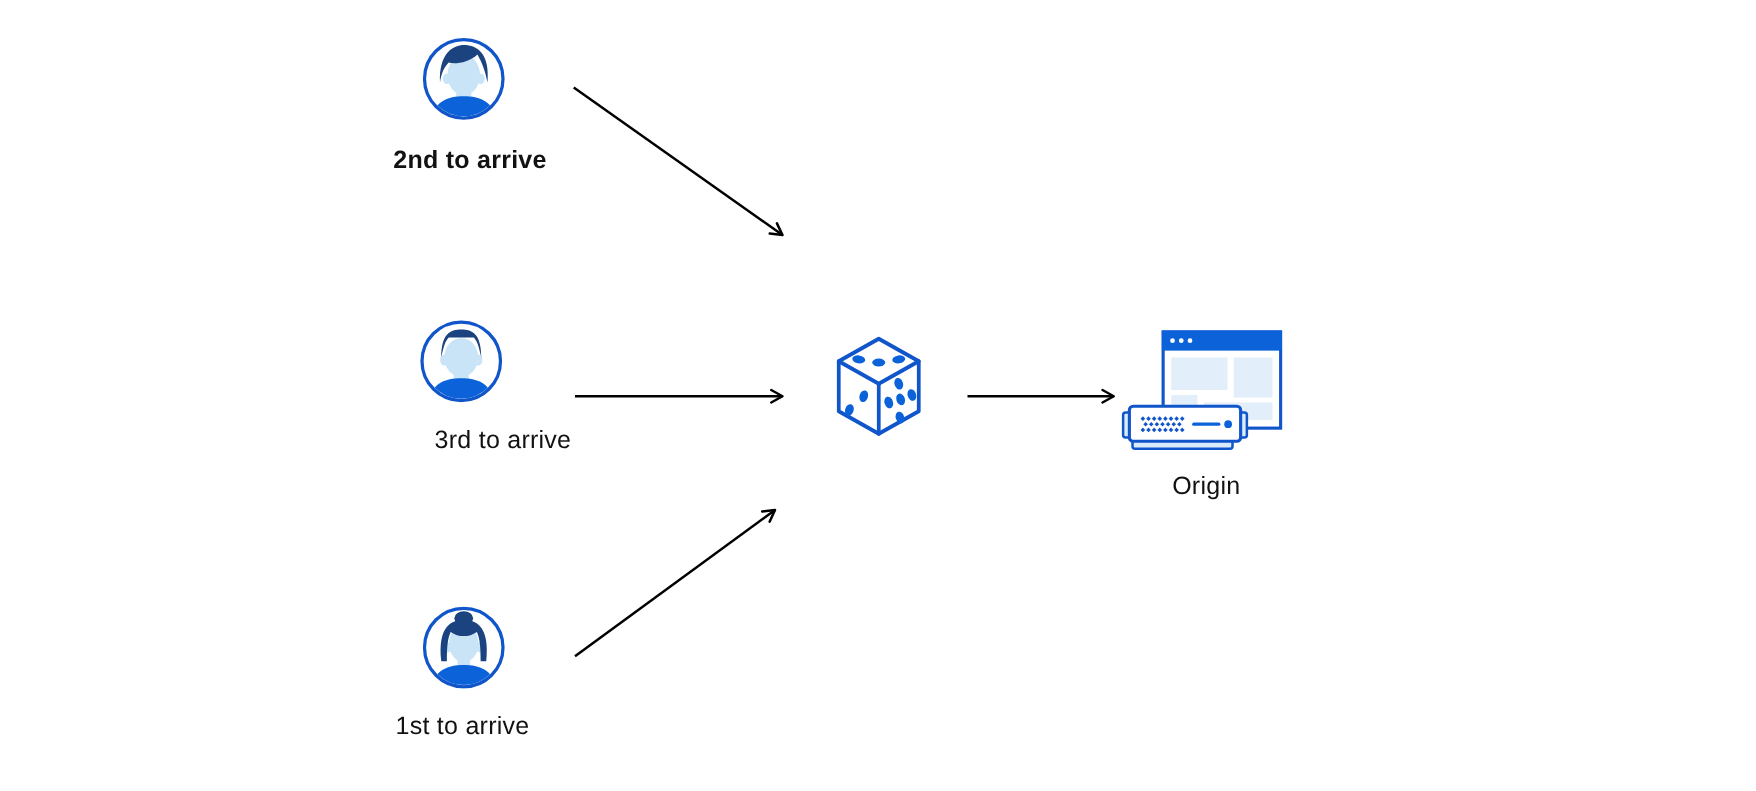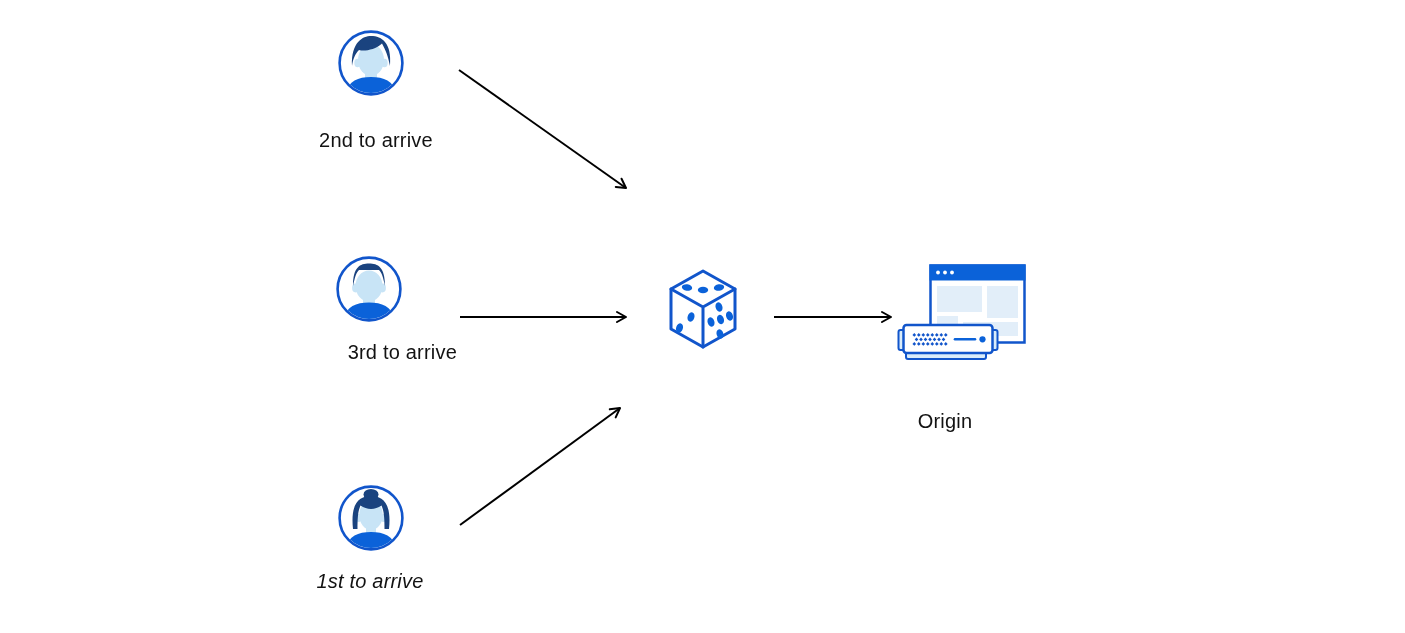--- a/index.html
+++ b/index.html
@@ -43,21 +43,21 @@
       <g clip-path="url(#clipU1)">
         <ellipse cx="19.5" cy="33" rx="3.2" ry="4.2" fill="#c8e4f6"></ellipse>
         <ellipse cx="46.5" cy="33" rx="3.2" ry="4.2" fill="#c8e4f6"></ellipse>
         <ellipse cx="33" cy="30" rx="13" ry="16" fill="#c8e4f6"></ellipse>
         <path d="M14,36 C13,12 25,6 33,6 C44,6 54,13 52,36 C50,26 48,21 44,13.5 C37,20 26,21.5 21,20 C17,24 15,29 14,36 Z" fill="#1a437f"></path>
         <rect x="27" y="41" width="12" height="12" fill="#c8e4f6"></rect>
         <path d="M7,66 C9,52 19,47 33,47 C47,47 57,52 59,66 Z" fill="#0b62d9"></path>
       </g>
     </svg>
   </div>
-  <div class="node-label" style="left:291px;top:128px;">2nd to arrive</div>
+  <div class="node-label" style="left:291px;top:116px;font-weight:bold;">2nd to arrive</div>
 
   <div class="abs" style="left:336px;top:256px;">
     <svg width="66" height="66" viewBox="0 0 66 66">
       <defs>
           <clipPath id="clipU2">
             <circle cx="33" cy="33" r="30"></circle>
           </clipPath>
         </defs>
       <circle cx="33" cy="33" r="31.4" fill="#ffffff" stroke="#1155cb" stroke-width="2.6"></circle>
       <g clip-path="url(#clipU2)">
@@ -84,21 +84,21 @@
         <ellipse cx="33" cy="9.5" rx="7.5" ry="5.5" fill="#1a437f"></ellipse>
         <ellipse cx="20.5" cy="33" rx="3" ry="4" fill="#c8e4f6"></ellipse>
         <ellipse cx="45.5" cy="33" rx="3" ry="4" fill="#c8e4f6"></ellipse>
         <ellipse cx="33" cy="30" rx="11.8" ry="14.8" fill="#c8e4f6"></ellipse>
         <path d="M15,44 C12,16 23,11 33,11 C43,11 54,16 51,44 L46.5,44 C46.5,33 46,26 43.5,20.5 C37,25 29,25 22.5,20.5 C20,26 19.5,33 19.5,44 Z" fill="#1a437f"></path>
         <rect x="28" y="41" width="10" height="12" fill="#c8e4f6"></rect>
         <path d="M7,66 C9,52 19,47 33,47 C47,47 57,52 59,66 Z" fill="#0b62d9"></path>
       </g>
     </svg>
   </div>
-  <div class="node-label" style="left:285px;top:569px;font-style:italic;">1st to arrive</div>
+  <div class="node-label" style="left:285px;top:569px;">1st to arrive</div>
 
   <div class="abs" style="left:668px;top:268px;">
     <svg width="70" height="84" viewBox="0 0 70 84">
       <polygon points="35,3 67,21 67,61 35,79 3,61 3,21" fill="#ffffff" stroke="#1155cb" stroke-width="3" stroke-linejoin="round"></polygon>
       <path d="M3,21 L35,39 L67,21 M35,39 L35,79" fill="none" stroke="#1155cb" stroke-width="3" stroke-linejoin="round" stroke-linecap="round"></path>
 
       <ellipse cx="19" cy="19.5" rx="5.2" ry="3.2" fill="#0b62d9" transform="rotate(8 19 19.5)"></ellipse>
       <ellipse cx="35" cy="22" rx="5.2" ry="3.2" fill="#0b62d9"></ellipse>
       <ellipse cx="51" cy="19.5" rx="5.2" ry="3.2" fill="#0b62d9" transform="rotate(-8 51 19.5)"></ellipse>
 
@@ -152,15 +152,15 @@
         <rect x="30.5" y="80.6" width="2.6" height="2.6" transform="rotate(45 31.8 81.9)"></rect>
         <rect x="35" y="80.6" width="2.6" height="2.6" transform="rotate(45 36.3 81.9)"></rect>
         <rect x="39.5" y="80.6" width="2.6" height="2.6" transform="rotate(45 40.8 81.9)"></rect>
         <rect x="44" y="80.6" width="2.6" height="2.6" transform="rotate(45 45.3 81.9)"></rect>
         <rect x="48.5" y="80.6" width="2.6" height="2.6" transform="rotate(45 49.8 81.9)"></rect>
       </g>
       <line x1="59" y1="77.3" x2="79" y2="77.3" stroke="#0b62d9" stroke-width="2.6" stroke-linecap="round"></line>
       <circle cx="86.5" cy="77.3" r="3.1" fill="#0b62d9"></circle>
     </svg>
   </div>
-  <div class="node-label" style="left:860px;top:377px;margin-top:32px;">Origin</div>
+  <div class="node-label" style="left:880px;top:377px;">Origin</div>
 
 </div>
 
 </body></html>

